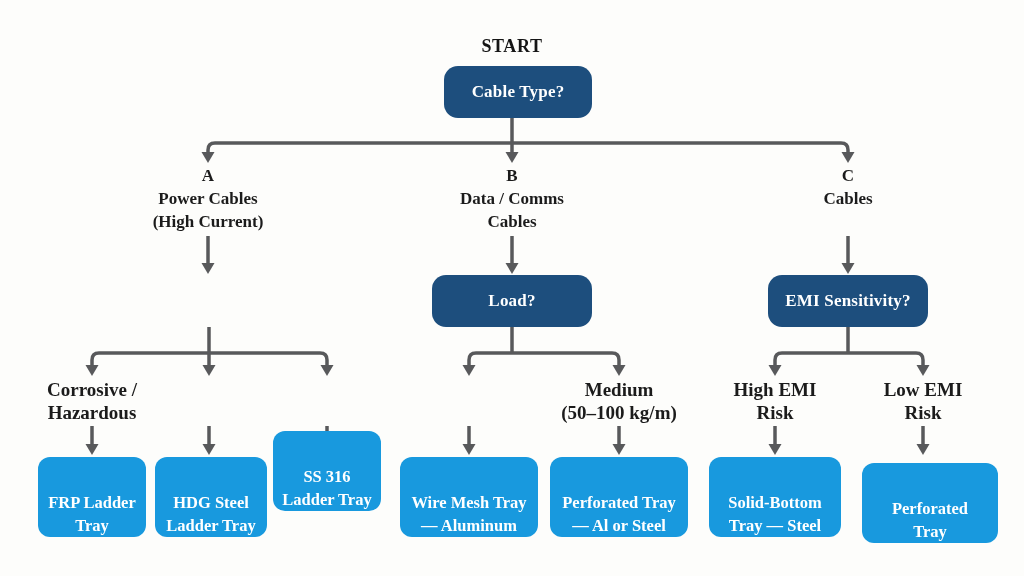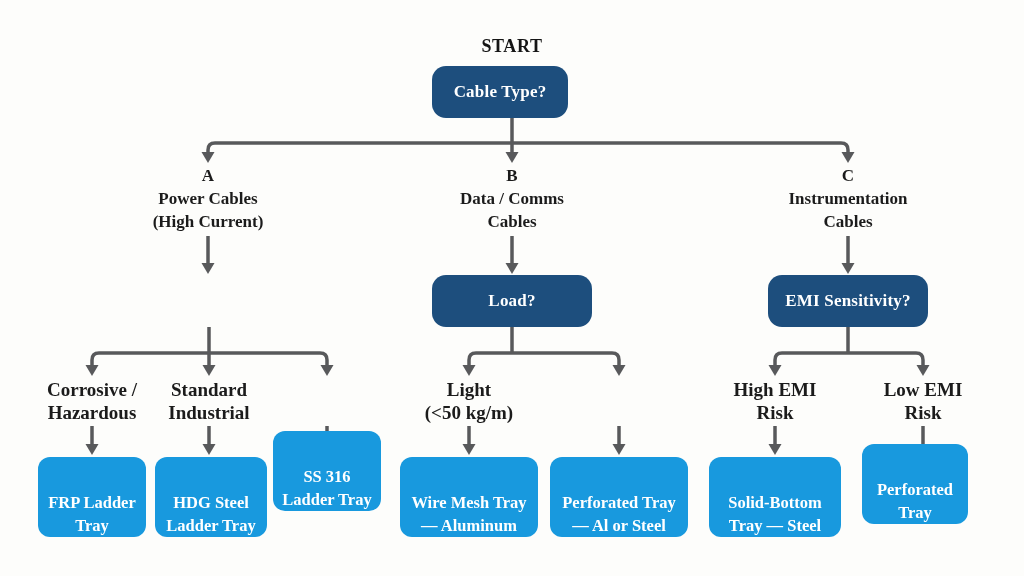--- a/index.html
+++ b/index.html
@@ -77,58 +77,53 @@
     <path class="ah" d="M202.5,444 L215.5,444 L209,455 Z"></path>
     <path class="ah" d="M320.5,444 L333.5,444 L327,455 Z"></path>
     <path class="ah" d="M462.5,444 L475.5,444 L469,455 Z"></path>
     <path class="ah" d="M612.5,444 L625.5,444 L619,455 Z"></path>
     <path class="ah" d="M768.5,444 L781.5,444 L775,455 Z"></path>
     <path class="ah" d="M916.5,444 L929.5,444 L923,455 Z"></path>
   </svg>
 
   <div class="cx start-label" style="left:512px;top:36px">START</div>
 
-  <div class="decision" style="left:432px;top:66px;width:136px">
+  <div class="decision" style="left:444px;top:66px;width:148px">
     <span>Cable Type?</span>
   </div>
 
   <div class="cx branch-head" style="left:208px;top:164px">
     <div>A</div>
     <div>Power Cables</div>
     <div>(High Current)</div>
   </div>
   <div class="cx branch-head" style="left:512px;top:164px">
     <div>B</div>
     <div>Data / Comms</div>
     <div>Cables</div>
   </div>
   <div class="cx branch-head" style="left:848px;top:164px">
     <div>C</div>
-    <div>Instrumentation</div>
     <div>Cables</div>
   </div>
 
   <div class="decision" style="left:432px;top:275px;width:160px">
     <span>Load?</span>
   </div>
   <div class="decision" style="left:768px;top:275px;width:160px">
     <span>EMI Sensitivity?</span>
   </div>
 
   <div class="cx cond" style="left:92px;top:378px">
     <div>Corrosive /</div>
     <div>Hazardous</div>
   </div>
-  <div class="cx cond" style="left:209px;top:378px">
-    <div>Standard</div>
-    <div>Industrial</div>
-  </div>
-  <div class="cx cond" style="left:469px;top:378px">
-    <div>Light</div>
-    <div>(&lt;50 kg/m)</div>
+  <div class="cx cond" style="left:619px;top:378px">
+    <div>Medium</div>
+    <div>(50–100 kg/m)</div>
   </div>
   <div class="cx cond" style="left:775px;top:378px">
     <div>High EMI</div>
     <div>Risk</div>
   </div>
   <div class="cx cond" style="left:923px;top:378px">
     <div>Low EMI</div>
     <div>Risk</div>
   </div>
 
@@ -149,18 +144,18 @@
     <div>— Al or Steel</div>
   </div>
   <div class="result" style="left:400px;top:457px;width:138px">
     <div>Wire Mesh Tray</div>
     <div>— Aluminum</div>
   </div>
   <div class="result" style="left:709px;top:457px;width:132px">
     <div>Solid-Bottom</div>
     <div>Tray — Steel</div>
   </div>
-  <div class="result" style="left:862px;top:444px;width:106px">
+  <div class="result" style="left:862px;top:463px;width:136px">
     <div>Perforated</div>
     <div>Tray</div>
   </div>
 
 </div>
 
 </body></html>

